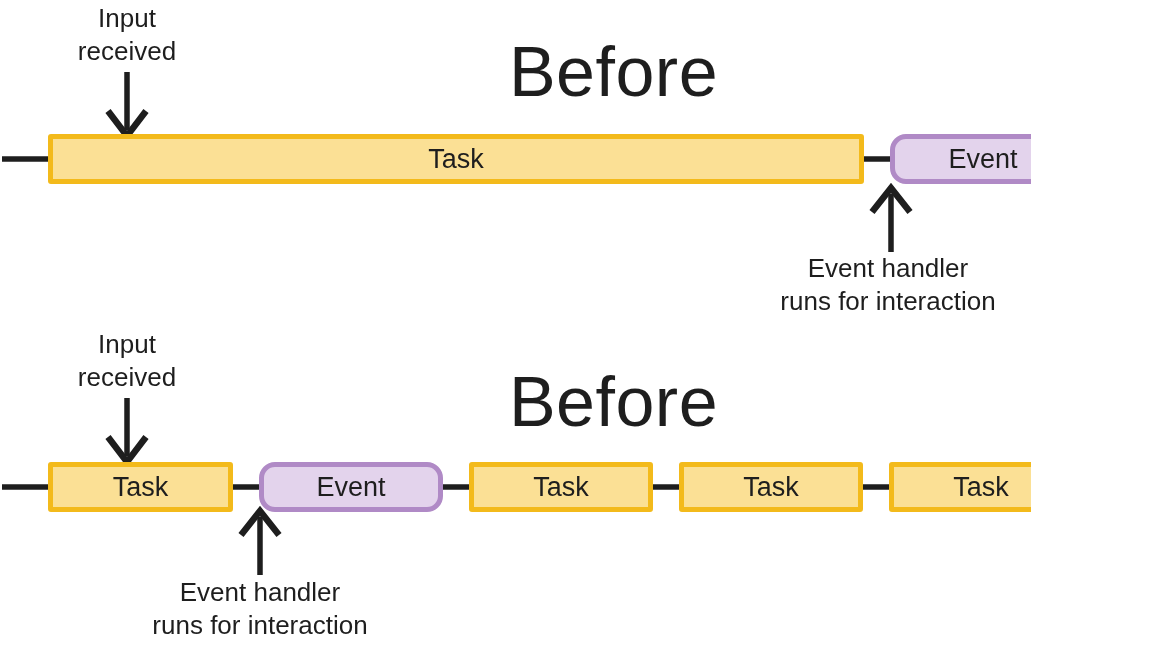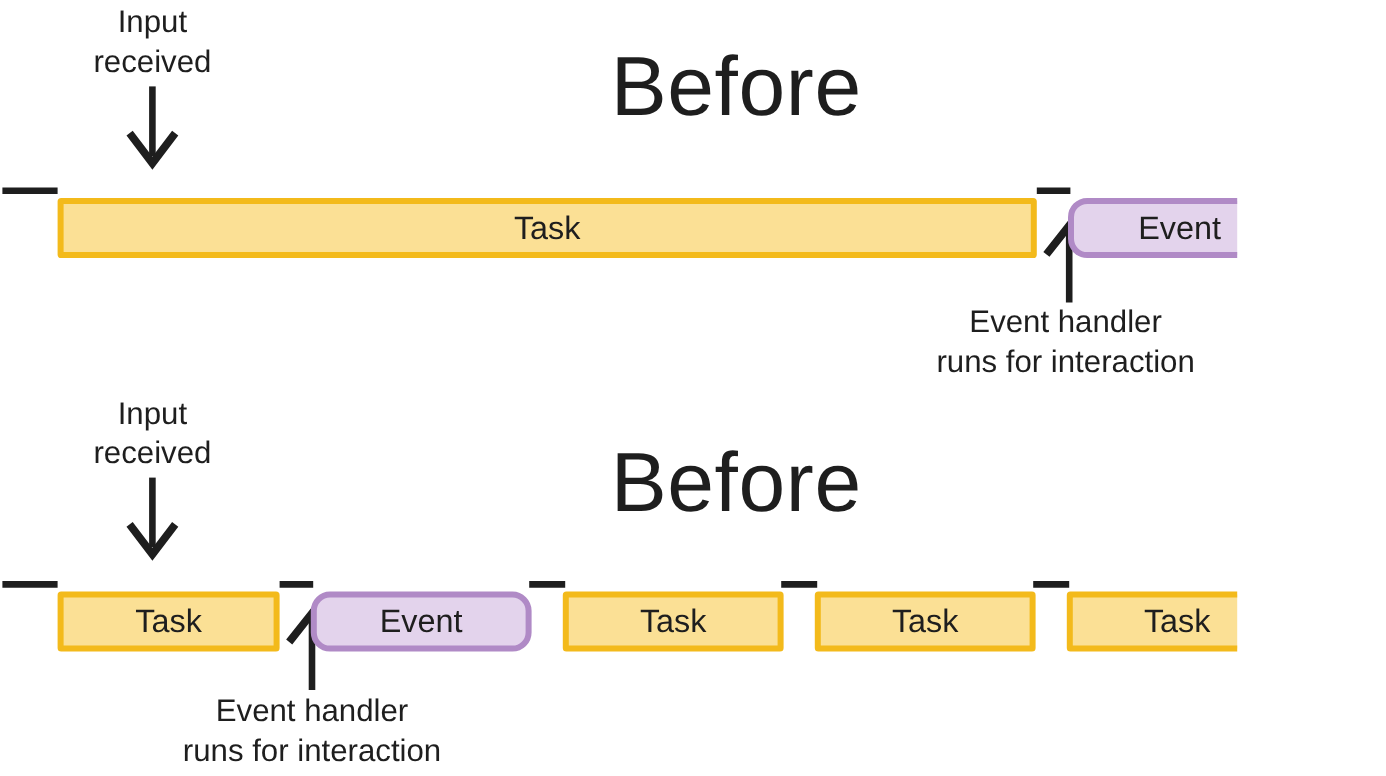--- a/index.html
+++ b/index.html
@@ -61,21 +61,20 @@
     position: absolute;
     box-sizing: border-box;
     height: 50px;
     border: 5px solid;
     border-radius: 3px;
     display: flex;
     align-items: center;
     justify-content: center;
     font-size: 27px;
     color: #1E1E1E;
-    margin-top: 31px;
   }
   .task  { background: #FBE095; border-color: #F3BA1B; }
   .event { background: #E3D3EC; border-color: #B08AC6; border-radius: 16px; }
 
   
   .row-before { top: 134px; }
   #before-task-bar  { left: 48px;  width: 816px; }
   #before-event-box { left: 890px; width: 186px; }
 
   

